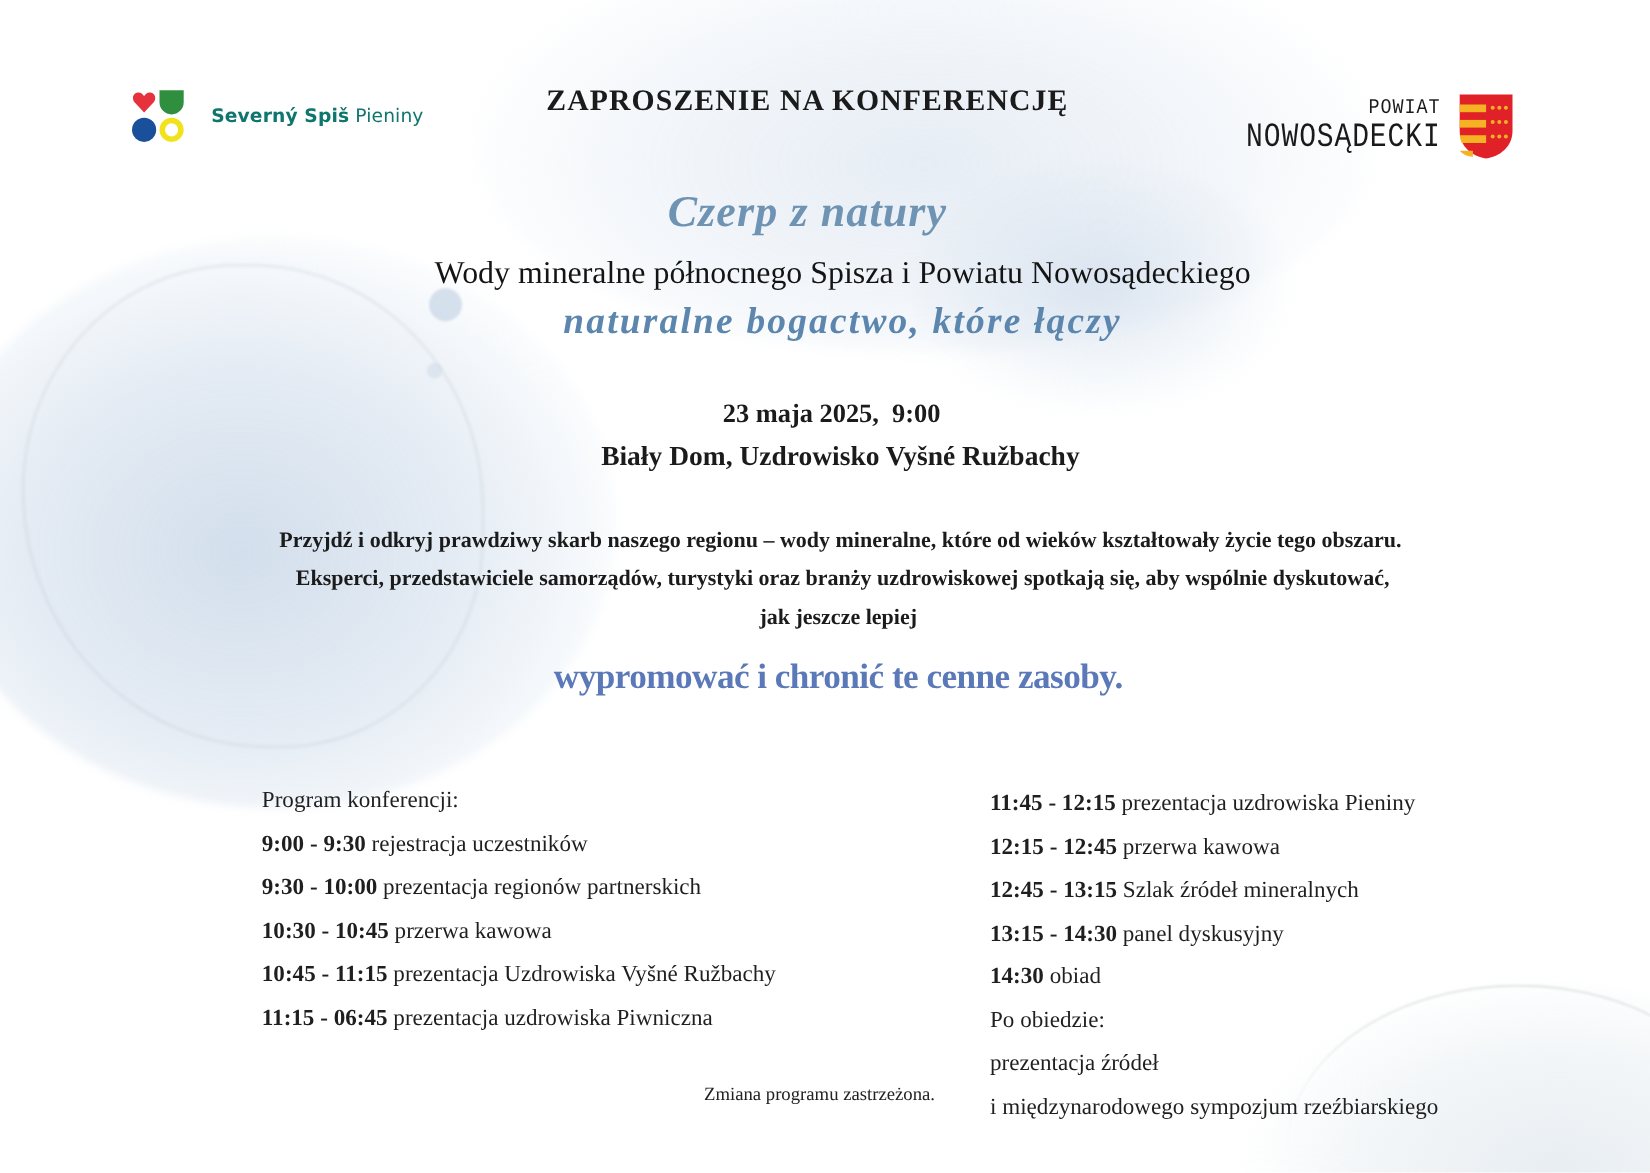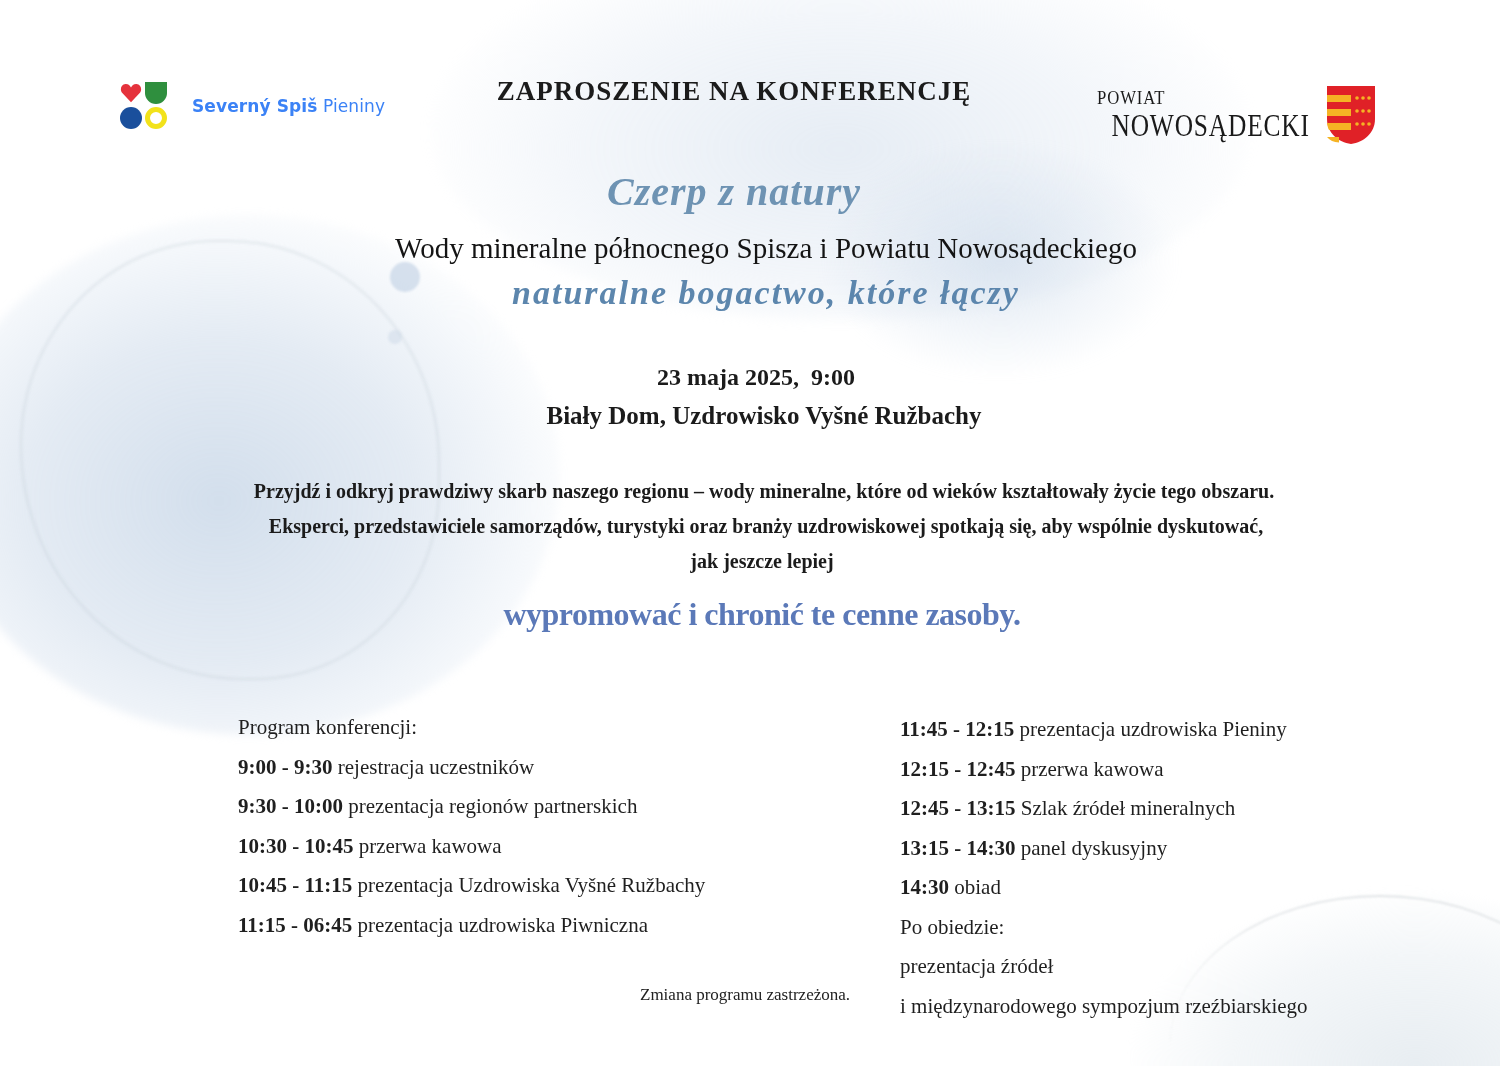--- a/index.html
+++ b/index.html
@@ -44,25 +44,25 @@
     .drop1 { left: 390px; top: 262px; width: 30px; height: 30px; }
     .drop2 { left: 388px; top: 330px; width: 14px; height: 14px; background: rgba(200,212,228,0.45); }
 
     
     .logo-left { position: absolute; left: 120px; top: 82px; display: flex; align-items: center; }
     .logo-grid { display: grid; grid-template-columns: 22px 22px; grid-gap: 3px; width: 47px; height: 47px; }
     .lg-cell { width: 22px; height: 22px; display: flex; align-items: center; justify-content: center; }
     .lg-ring { width: 22px; height: 22px; border-radius: 50%; border: 5px solid #f2e21b; background: #fff; }
     .lg-circle { width: 22px; height: 22px; border-radius: 50%; background: #1a4f9c; }
     .lg-shield { width: 22px; height: 22px; background: #2f8f3e; border-radius: 0 0 11px 11px; }
-    .logo-left-text { margin-left: 25px; font-family: "DejaVu Sans", sans-serif; font-size: 17px; color: #3b82f6; letter-spacing: 0.1px; }
+    .logo-left-text { margin-left: 25px; font-family: "DejaVu Sans", sans-serif; font-size: 17px; color: #0f766e; letter-spacing: 0.1px; }
     .logo-left-text b { font-weight: 700; }
 
     .logo-right { position: absolute; right: 124px; top: 85px; display: flex; align-items: center; }
-    .logo-right-text { text-align: left; font-family: Liberation Serif, serif; color: #1a1a1a; margin-right: 16px; }
+    .logo-right-text { text-align: right; font-family: Liberation Mono, monospace; color: #1a1a1a; margin-right: 16px; }
     .lr-small { font-size: 19px; letter-spacing: 1px; line-height: 22px; transform: scaleX(0.88); transform-origin: right; }
     .lr-big { font-size: 31px; letter-spacing: 1px; line-height: 34px; transform: scaleX(0.82); transform-origin: right; }
     .crest { width: 50px; height: 60px; }
 
     
     .center { position: absolute; left: 0; width: 1500px; text-align: center; }
     .main-heading { top: 76px; left: -16px; font-size: 27px; font-weight: 700; letter-spacing: 1px; color: #1b1b1b; }
     .title-italic { top: 168px; left: -16px; font-size: 40px; font-weight: 700; font-style: italic; color: #6e93b3; letter-spacing: 1px; }
     .subtitle { top: 232px; left: 16px; font-size: 29px; color: #141414; }
     .subtitle-italic { top: 274px; left: 16px; font-size: 34px; font-weight: 700; font-style: italic; color: #5c86ad; letter-spacing: 2px; }

